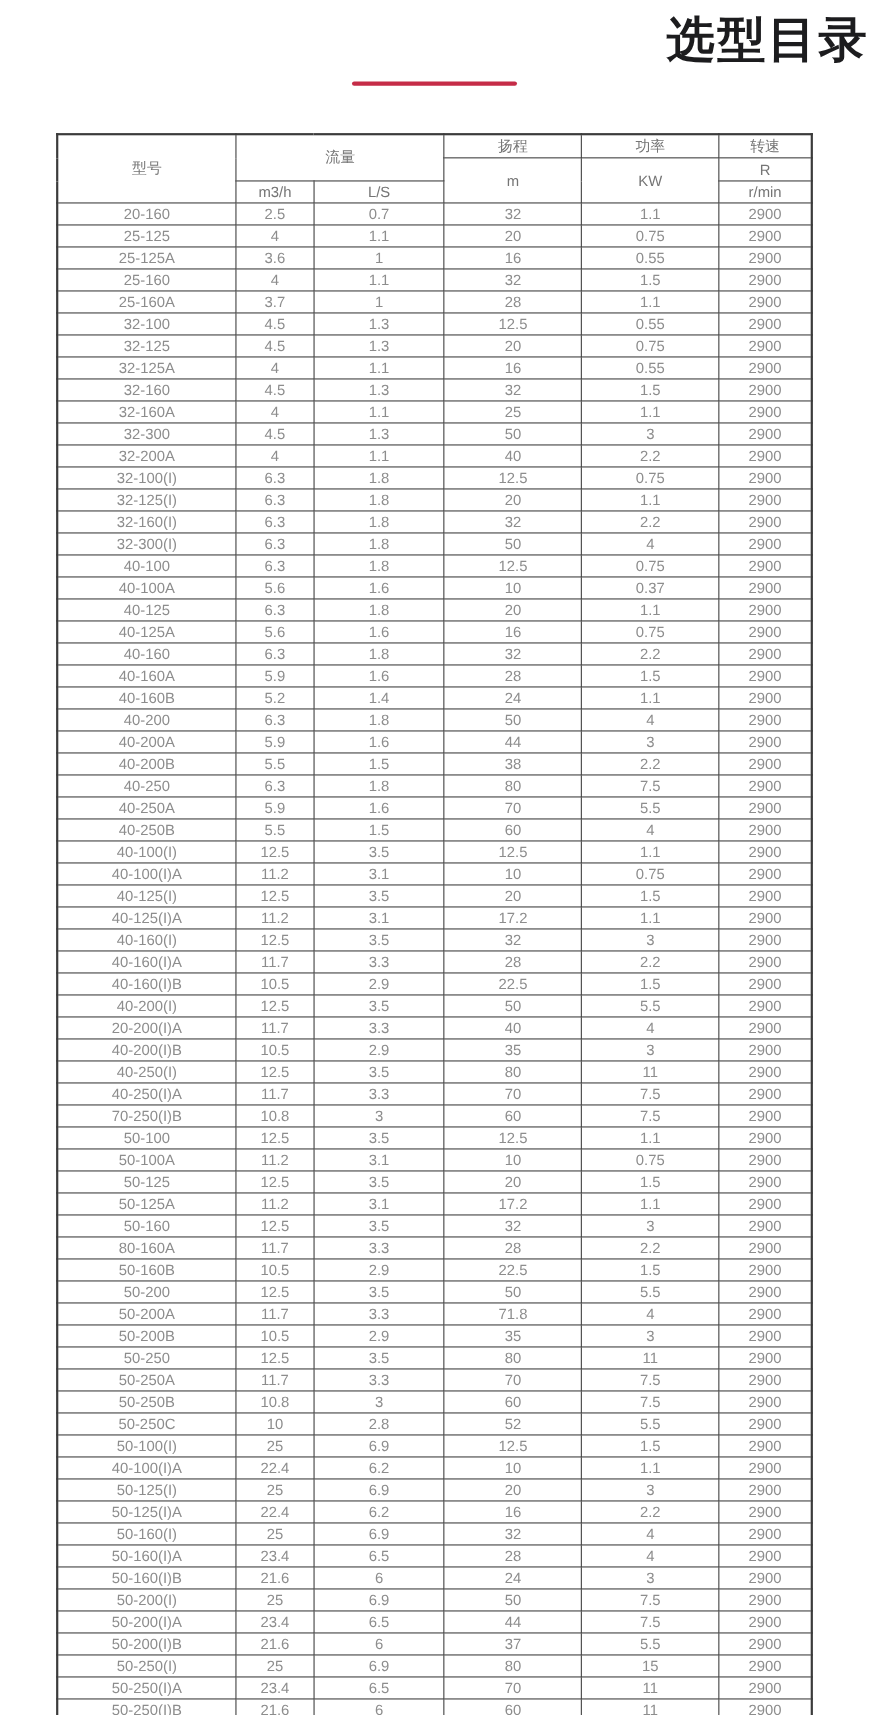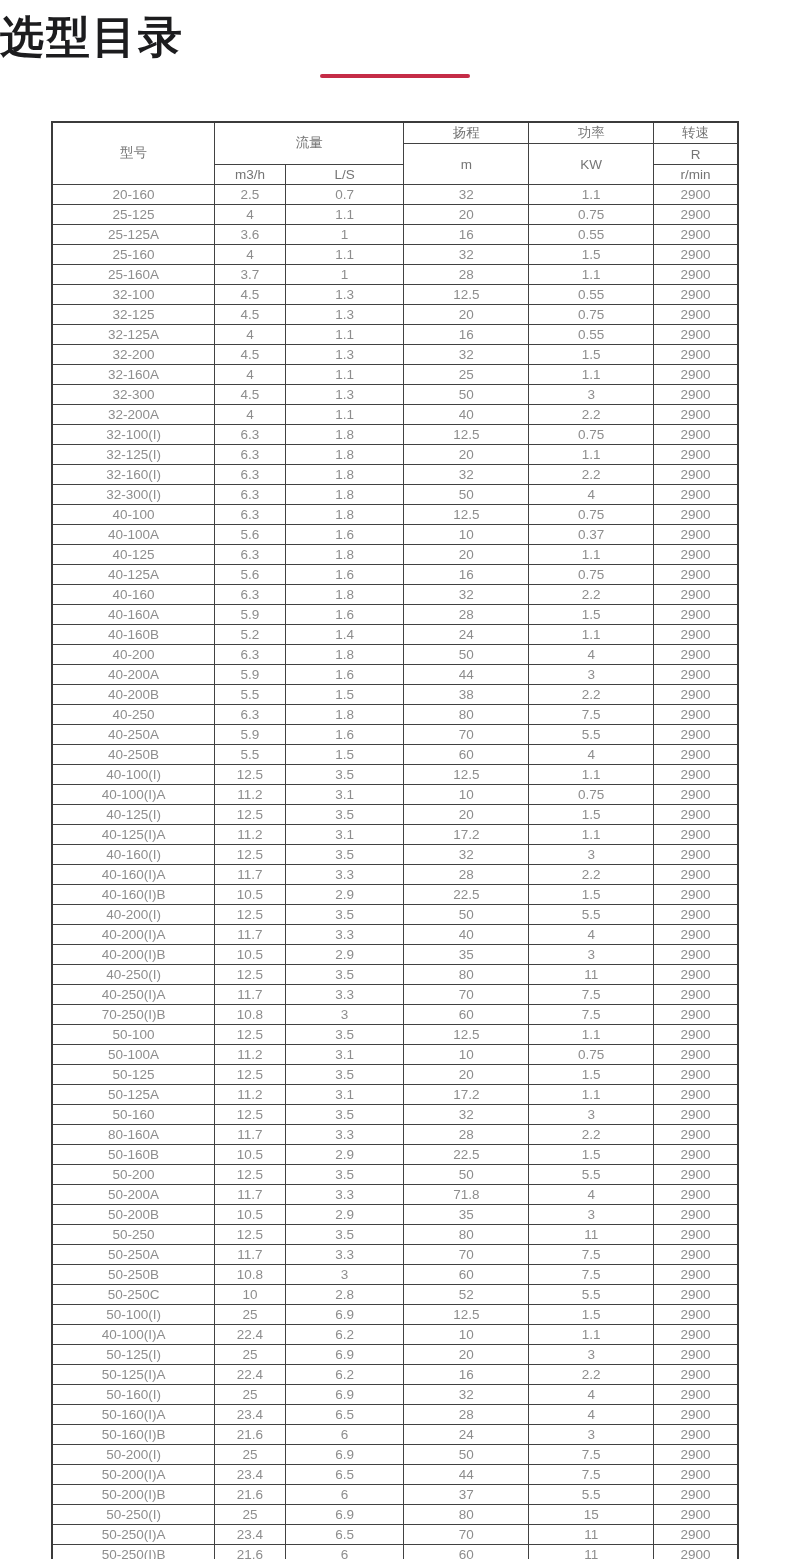--- a/index.html
+++ b/index.html
@@ -5,21 +5,21 @@
   html, body { margin: 0; padding: 0; }
   body {
     width: 790px;
     height: 1559px;
     overflow: hidden;
     background: #ffffff;
     font-family: "Liberation Sans", "DejaVu Sans", sans-serif;
   }
   .page-title {
     margin: 12px 0 0 0;
-    text-align: left;
+    text-align: right;
     font-size: 44px;
     line-height: 1.15;
     font-weight: 700;
     color: #1c1c1e;
     letter-spacing: 2px;
   }
   .title-underline {
     width: 150px;
     height: 4px;
     margin: 11px auto 0 auto;
@@ -156,21 +156,21 @@
         </tr>
         <tr>
           <td>32-125A</td>
           <td>4</td>
           <td>1.1</td>
           <td>16</td>
           <td>0.55</td>
           <td>2900</td>
         </tr>
         <tr>
-          <td>32-200</td>
+          <td>32-160</td>
           <td>4.5</td>
           <td>1.3</td>
           <td>32</td>
           <td>1.5</td>
           <td>2900</td>
         </tr>
         <tr>
           <td>32-160A</td>
           <td>4</td>
           <td>1.1</td>
@@ -388,21 +388,21 @@
         </tr>
         <tr>
           <td>40-200(I)</td>
           <td>12.5</td>
           <td>3.5</td>
           <td>50</td>
           <td>5.5</td>
           <td>2900</td>
         </tr>
         <tr>
-          <td>40-200(I)A</td>
+          <td>20-200(I)A</td>
           <td>11.7</td>
           <td>3.3</td>
           <td>40</td>
           <td>4</td>
           <td>2900</td>
         </tr>
         <tr>
           <td>40-200(I)B</td>
           <td>10.5</td>
           <td>2.9</td>

